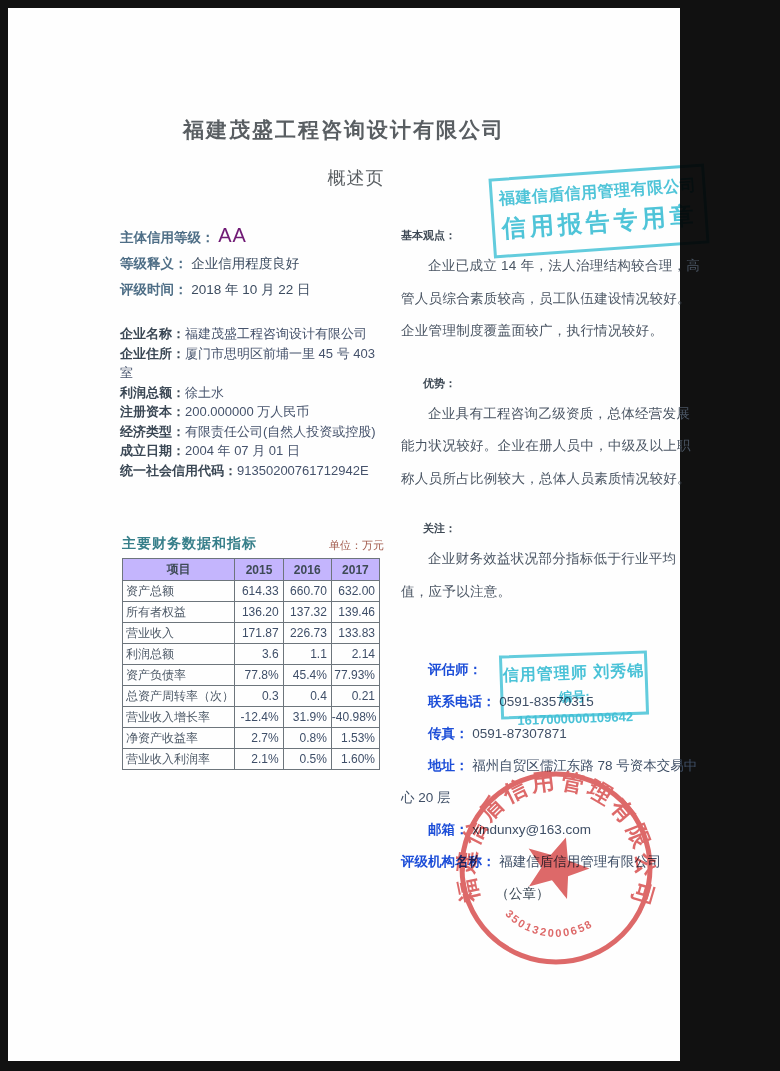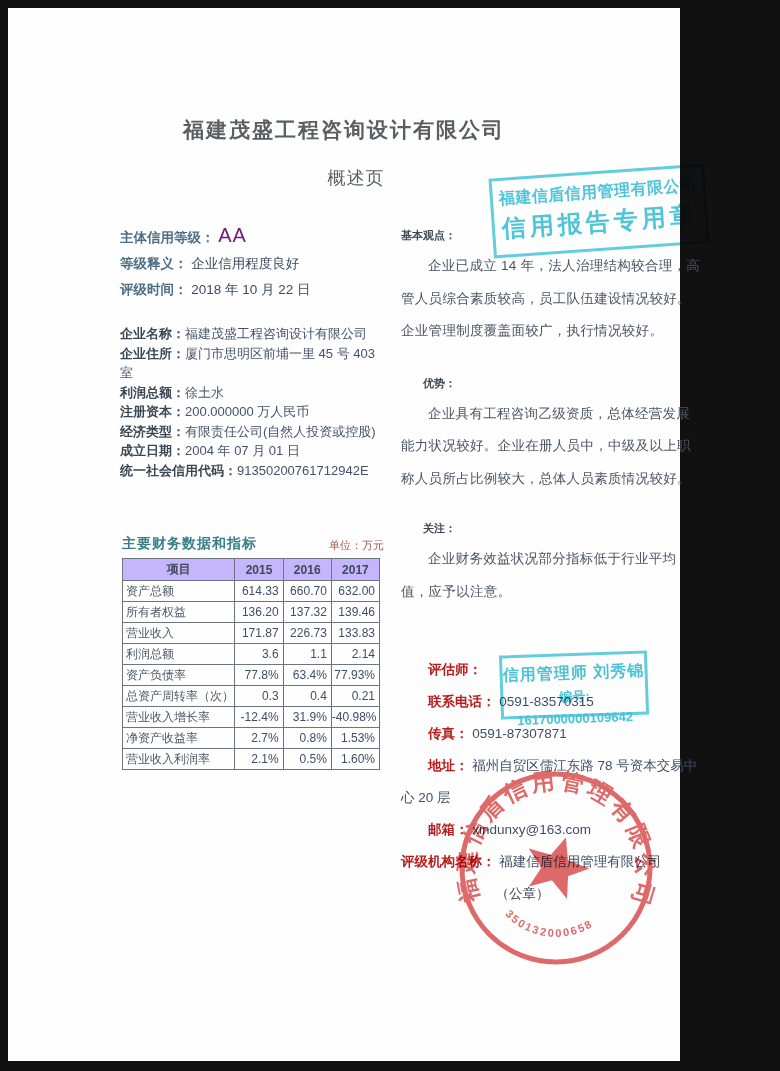--- a/index.html
+++ b/index.html
@@ -61,21 +61,21 @@
   col.c-year  { width:48px; }
   
   .right-col { position:absolute; left:393px; top:212px; width:300px; }
   .sec-heading { font-size:11px; font-weight:700; color:#3d4854; line-height:30px; }
   .sec-para {
     font-size:13.5px; line-height:32.5px; text-indent:2em;
     letter-spacing:.3px; color:#4a5563;
   }
   .gap20 { height:20px; } .gap18 { height:18px; } .gap46 { height:46px; }
   .contact-line { font-size:13.5px; line-height:32px; text-indent:2em; }
-  .contact-label { font-weight:700; color:#b91c1c; }
+  .contact-label { font-weight:700; color:#1d4ed8; }
   .contact-value { color:#3f4f66; }
   .agency-line { font-size:13.5px; line-height:32px; }
   .seal-note-line { font-size:13.5px; line-height:32px; padding-left:7em; color:#3a4754; }
   
   .stamp-report {
     position:absolute; left:483px; top:163px; width:216px; height:80px;
     border:3px solid rgba(72,196,216,.85); transform:rotate(-4deg);
     color:rgba(64,192,214,.92); text-align:center;
     mix-blend-mode:multiply; padding-top:6px;
   }
@@ -184,21 +184,21 @@
         </tr>
         <tr>
           <td class="row-label">利润总额</td>
           <td class="num">3.6</td>
           <td class="num">1.1</td>
           <td class="num">2.14</td>
         </tr>
         <tr>
           <td class="row-label">资产负债率</td>
           <td class="num">77.8%</td>
-          <td class="num">63.4%</td>
+          <td class="num">45.4%</td>
           <td class="num">77.93%</td>
         </tr>
         <tr>
           <td class="row-label">总资产周转率（次）</td>
           <td class="num">0.3</td>
           <td class="num">0.4</td>
           <td class="num">0.21</td>
         </tr>
         <tr>
           <td class="row-label">营业收入增长率</td>

